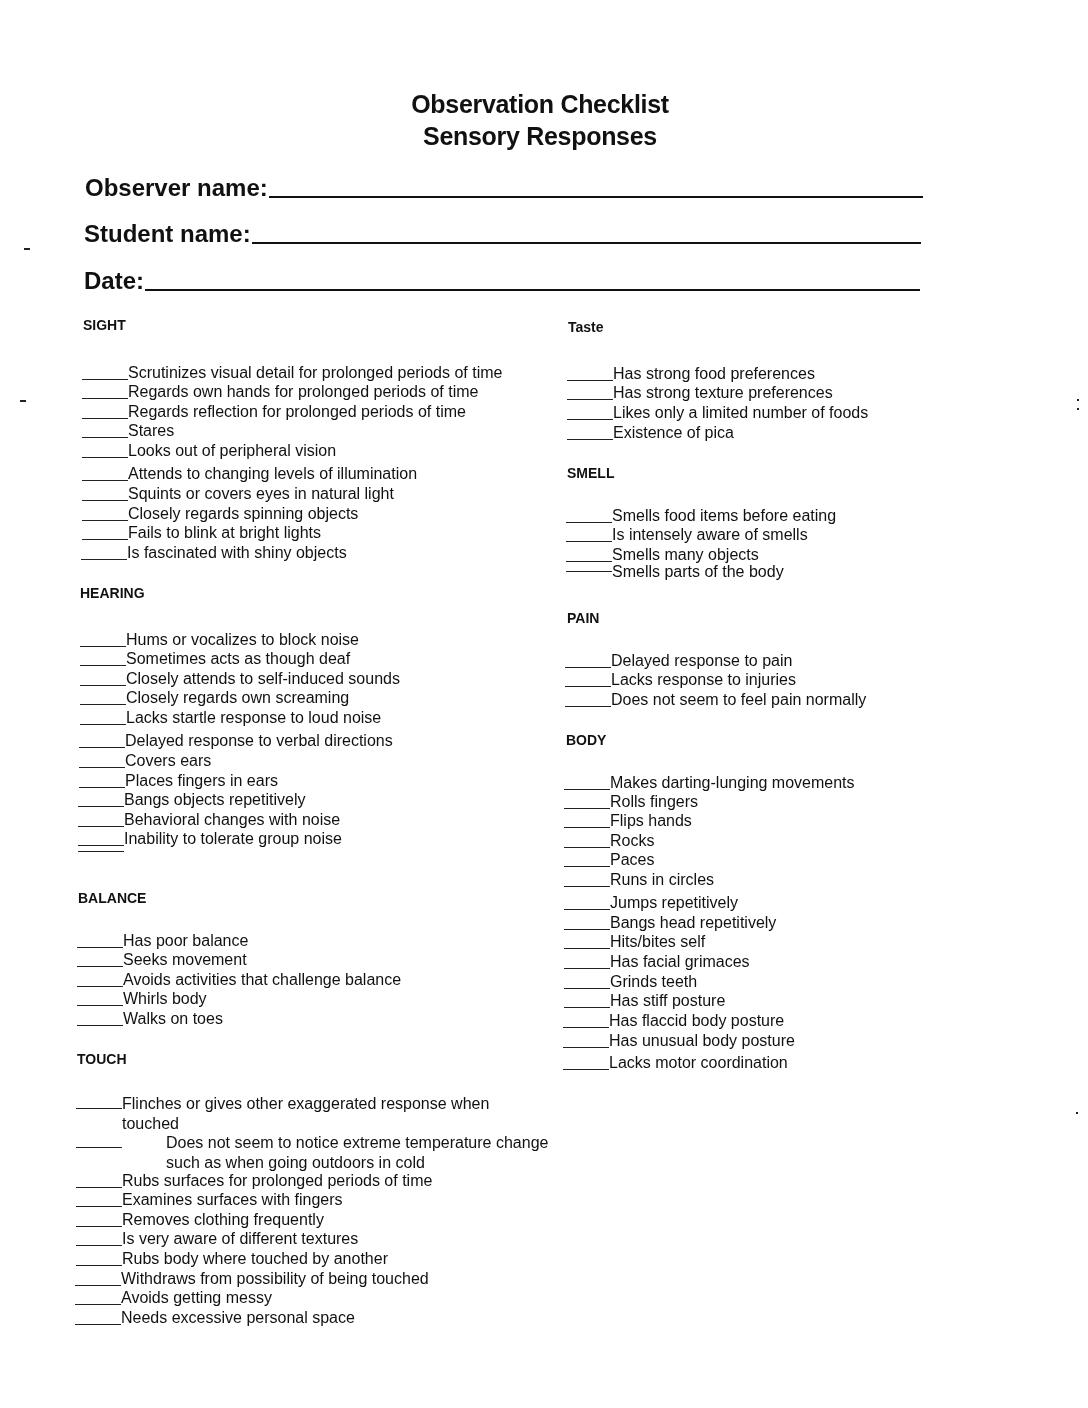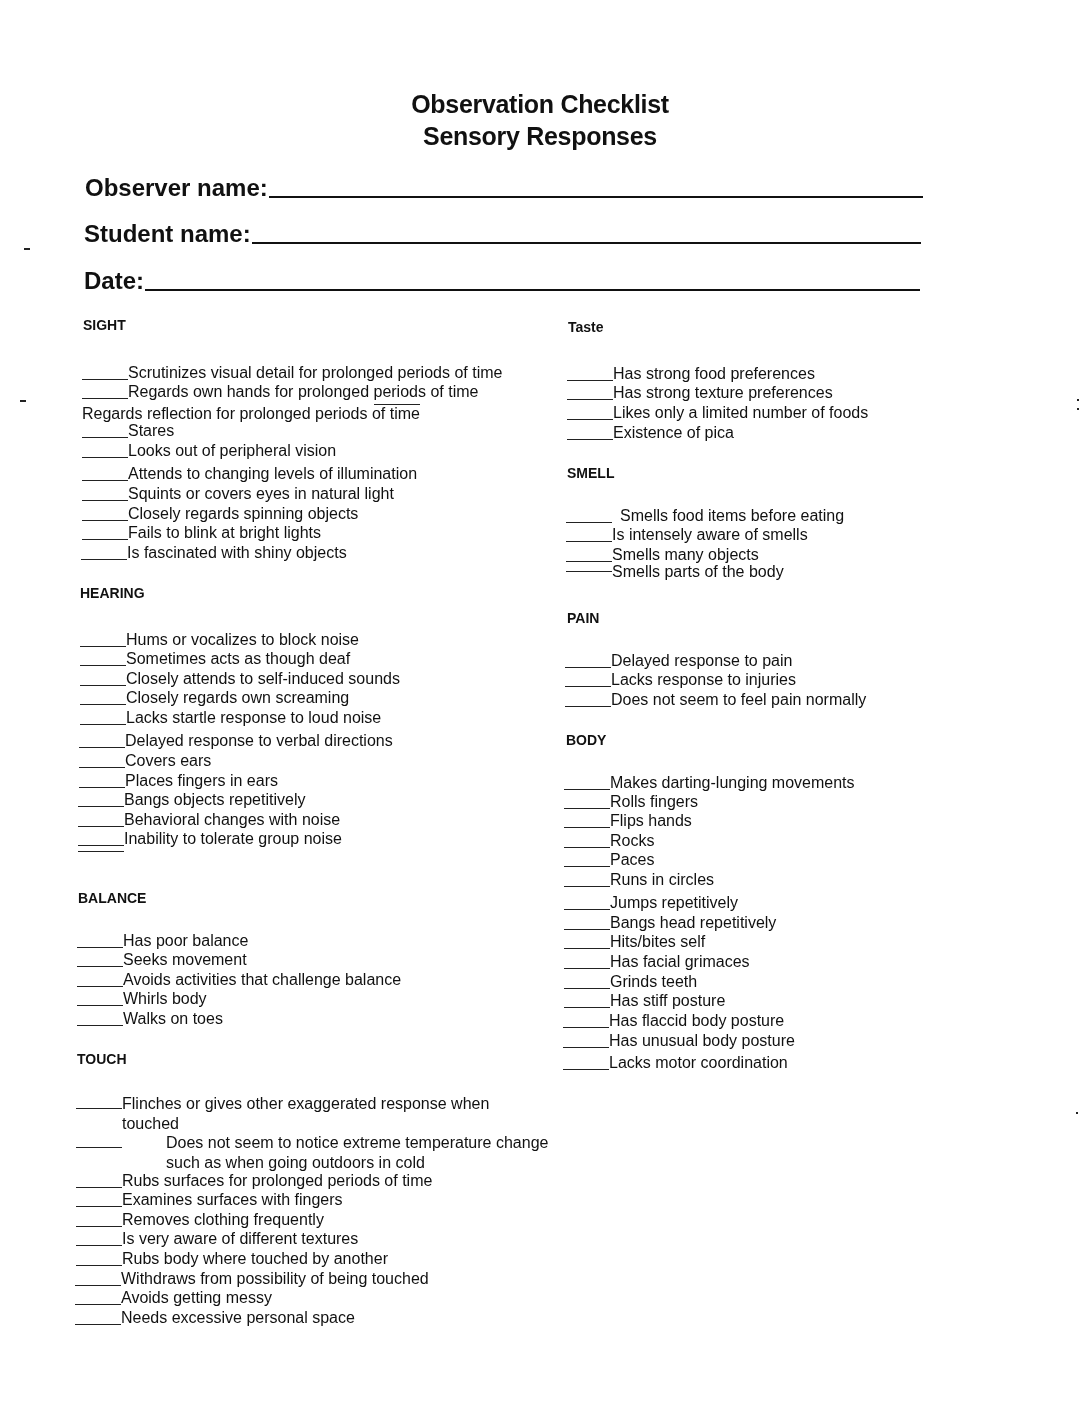--- a/index.html
+++ b/index.html
@@ -57,21 +57,21 @@
 <div class="section-title" style="left:83px; top:318px;">SIGHT</div>
 <div>
   <div class="item" style="left:82px; top:365px;">
       <span class="blank"></span>
       <span class="text">Scrutinizes visual detail for prolonged periods of time</span>
     </div>
   <div class="item" style="left:82px; top:384px;">
       <span class="blank"></span>
       <span class="text">Regards own hands for prolonged periods of time</span>
     </div>
-  <div class="item" style="left:82px; top:404px;flex-direction:column;">
+  <div class="item" style="left:82px; top:404px;">
       <span class="blank"></span>
       <span class="text">Regards reflection for prolonged periods of time</span>
     </div>
   <div class="item" style="left:82px; top:423px;">
       <span class="blank"></span>
       <span class="text">Stares</span>
     </div>
   <div class="item" style="left:82px; top:443px;">
       <span class="blank"></span>
       <span class="text">Looks out of peripheral vision</span>
@@ -232,21 +232,21 @@
       <span class="text">Likes only a limited number of foods</span>
     </div>
   <div class="item" style="left:567px; top:425px;">
       <span class="blank"></span>
       <span class="text">Existence of pica</span>
     </div>
 </div>
 
 <div class="section-title" style="left:567px; top:466px;">SMELL</div>
 <div>
-  <div class="item" style="left:566px; top:508px;gap:8px;">
+  <div class="item" style="left:566px; top:508px;">
       <span class="blank"></span>
       <span class="text">Smells food items before eating</span>
     </div>
   <div class="item" style="left:566px; top:527px;">
       <span class="blank"></span>
       <span class="text">Is intensely aware of smells</span>
     </div>
   <div class="item" style="left:566px; top:547px;">
       <span class="blank"></span>
       <span class="text">Smells many objects</span>

